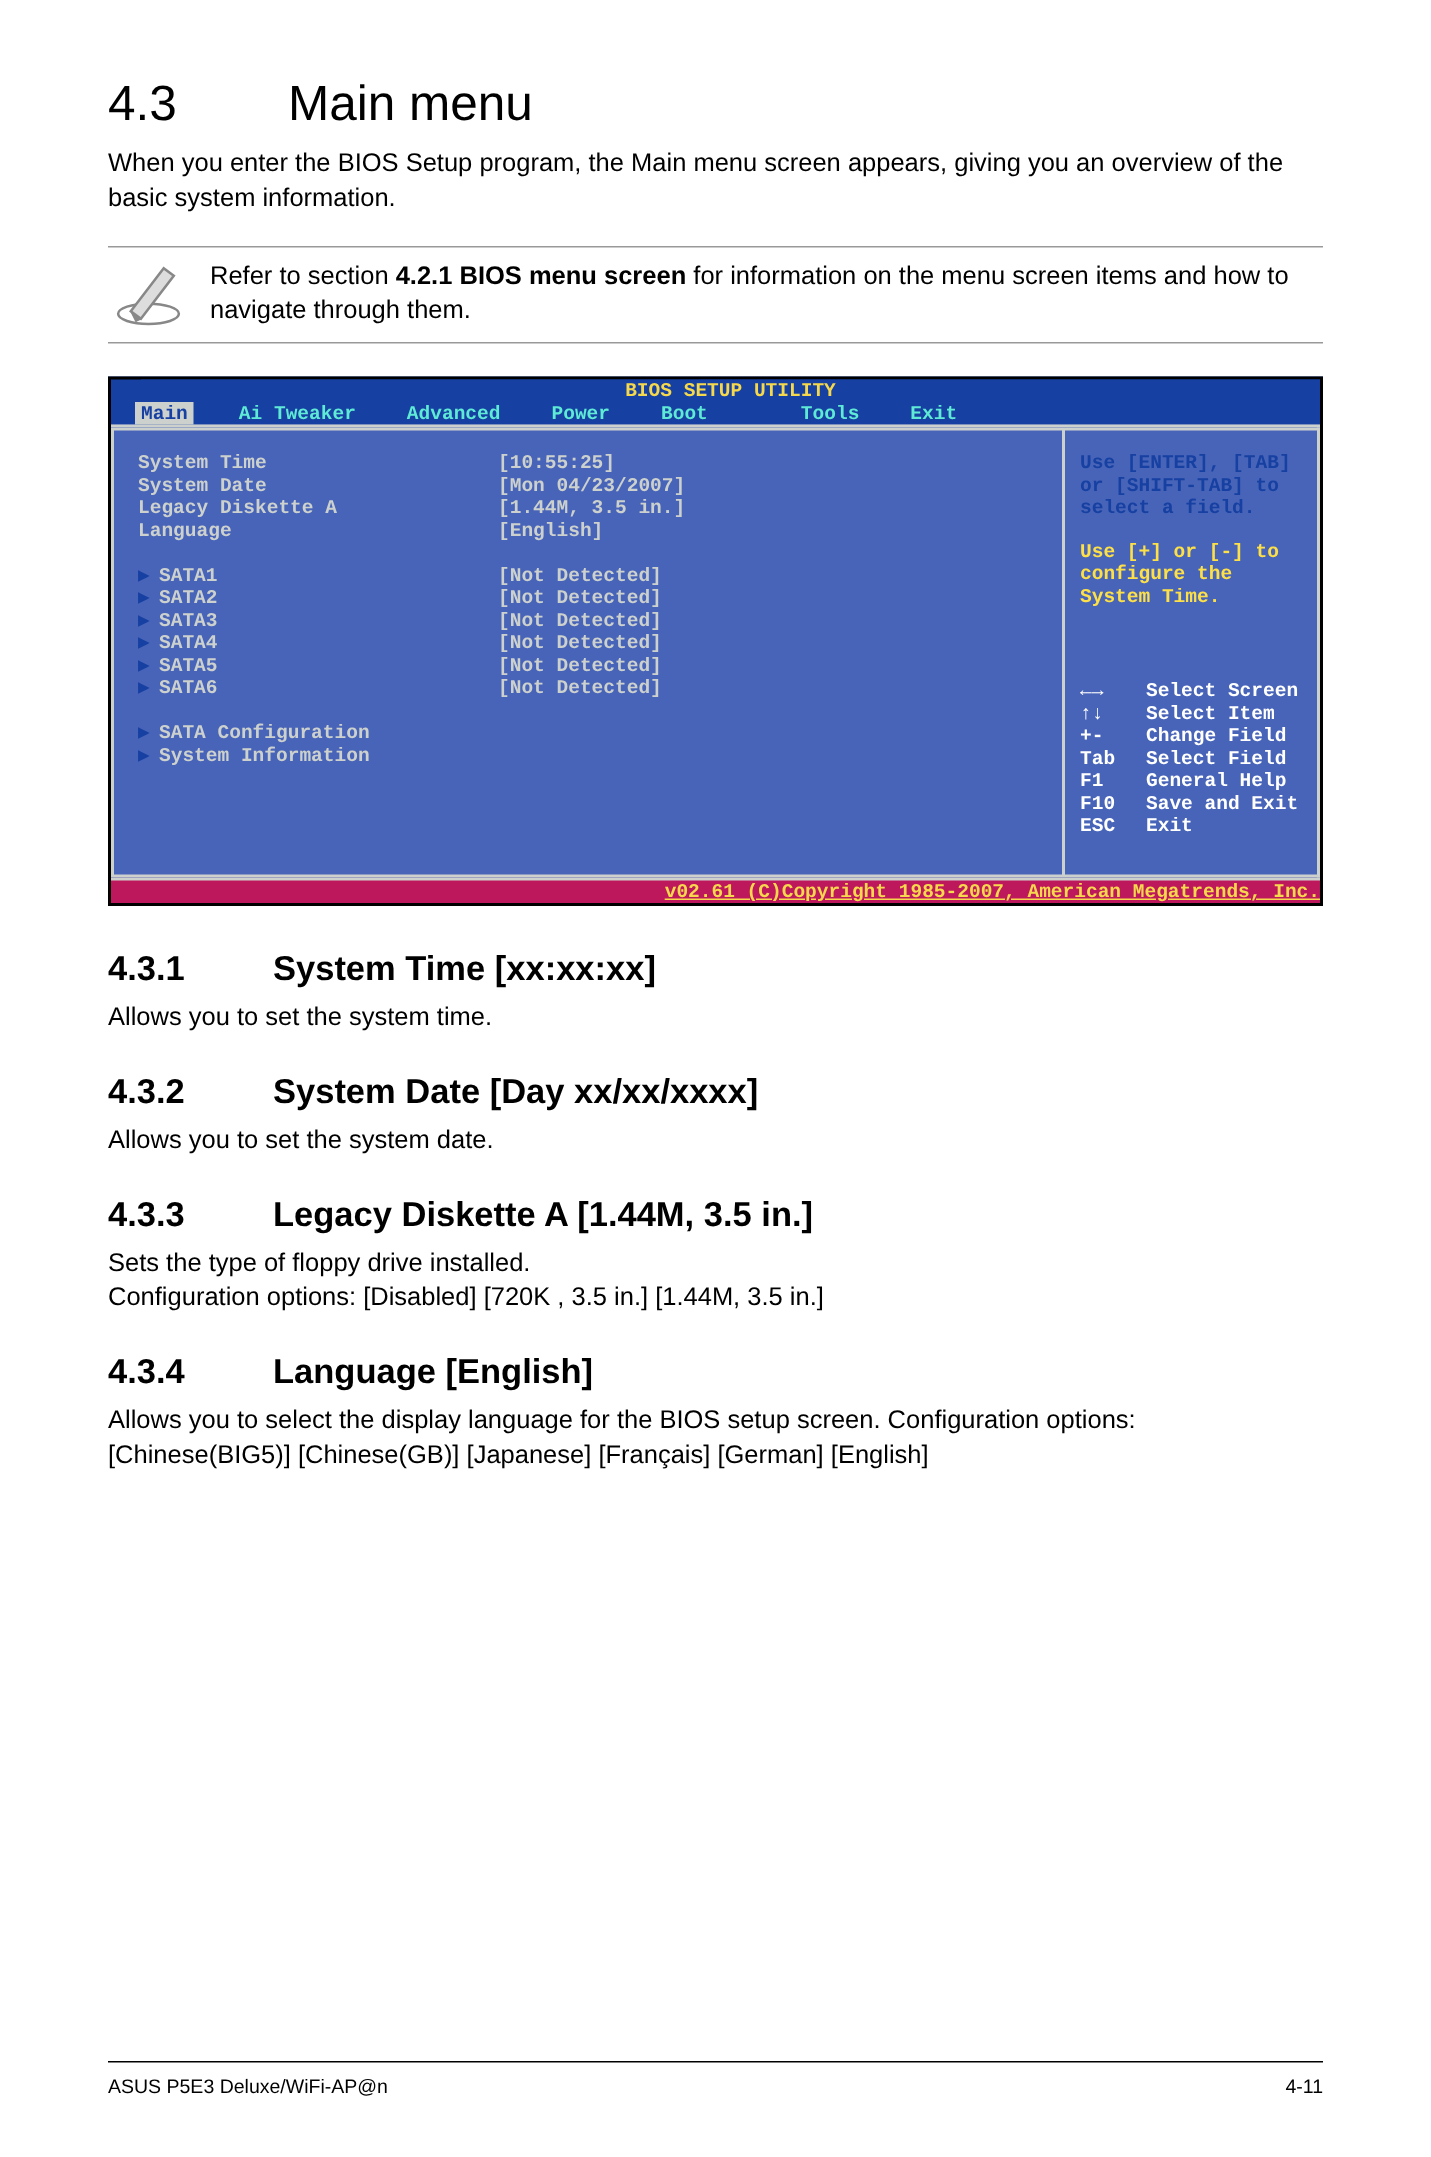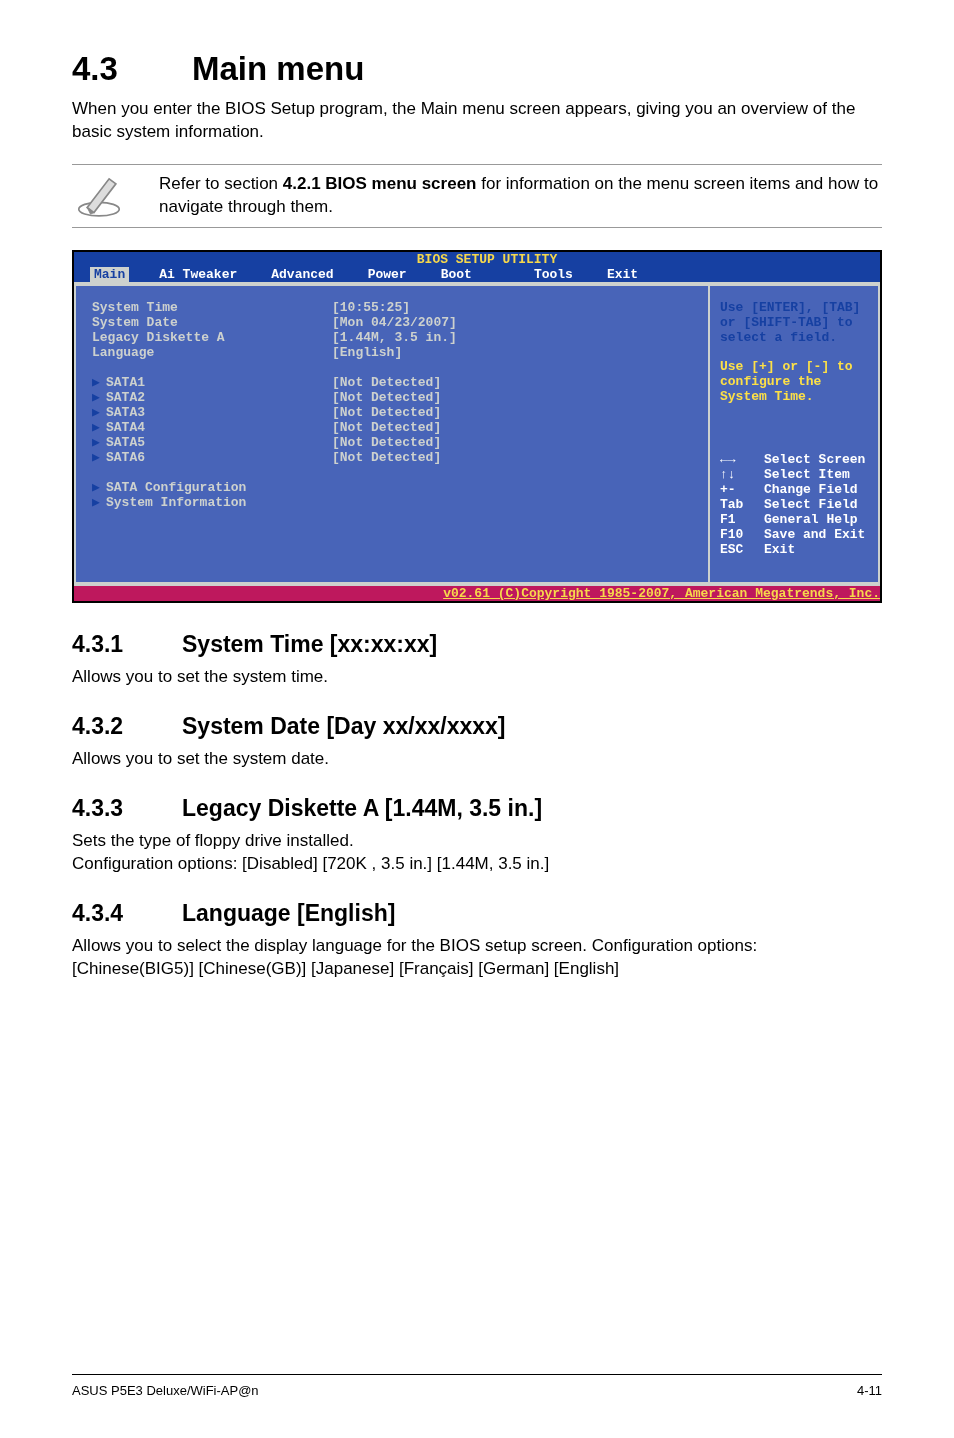--- a/index.html
+++ b/index.html
@@ -5,43 +5,43 @@
   * { box-sizing: border-box; margin: 0; padding: 0; }
   body {
     width: 954px;
     height: 1438px;
     font-family: Arial, Helvetica, sans-serif;
     color: #000;
     padding: 50px 72px 0 72px;
     position: relative;
     background: #fff;
   }
-  .h1 { font-size: 33px; font-weight: bold; margin-bottom: 10px; }
+  .h1 { font-size: 33px; font-weight: normal; margin-bottom: 10px; }
   .h1 .num { display: inline-block; width: 120px; }
   .body-text { font-size: 17px; line-height: 1.35; margin-bottom: 20px; }
-  .note-row { display: flex; align-items: flex-start; margin-bottom: 22px; border-top: 1px solid #999; border-bottom: 1px solid #999; padding: 2px 0; gap: 19px;}
+  .note-row { display: flex; align-items: flex-start; margin-bottom: 22px; border-top: 1px solid #999; border-bottom: 1px solid #999; padding: 2px 0;}
   .note-icon { width: 68px; flex: 0 0 68px; }
   .note-icon svg { width: 54px; height: 54px; }
   .note-text { font-size: 17px; line-height: 1.35; padding-top: 6px; padding-bottom: 6px;}
   .note-text b { font-weight: bold; }
 
   .bios {
     font-family: "Courier New", monospace;
     font-size: 13px;
     font-weight: bold;
     line-height: 15px;
     color: #CDD1CE;
     background: #1640A2;
     border: 2px solid #000;
     margin-bottom: 28px;
     width: 810px;
   }
   .bios-title { color: #F6D84C; text-align: center; background: #1640A2; margin-left: 20px; }
   .bios-tabs { display: flex; padding: 0 16px; background:#1640A2;}
-  .bios-tab { padding: 0 4px; margin-right: 26px; color:#ffffff;}
+  .bios-tab { padding: 0 4px; margin-right: 26px; color:#5eead4;}
   .bios-tab.active { background: #CDD1CE; color: #1640A2; }
   .bios-tab.last { margin-right: 0; }
   .bios-body {
     display: flex;
     border-top: 2px solid #CDD1CE;
     background: #4864B8;
   }
   .bios-left {
     flex: 1 1 auto;
     background: #4864B8;

